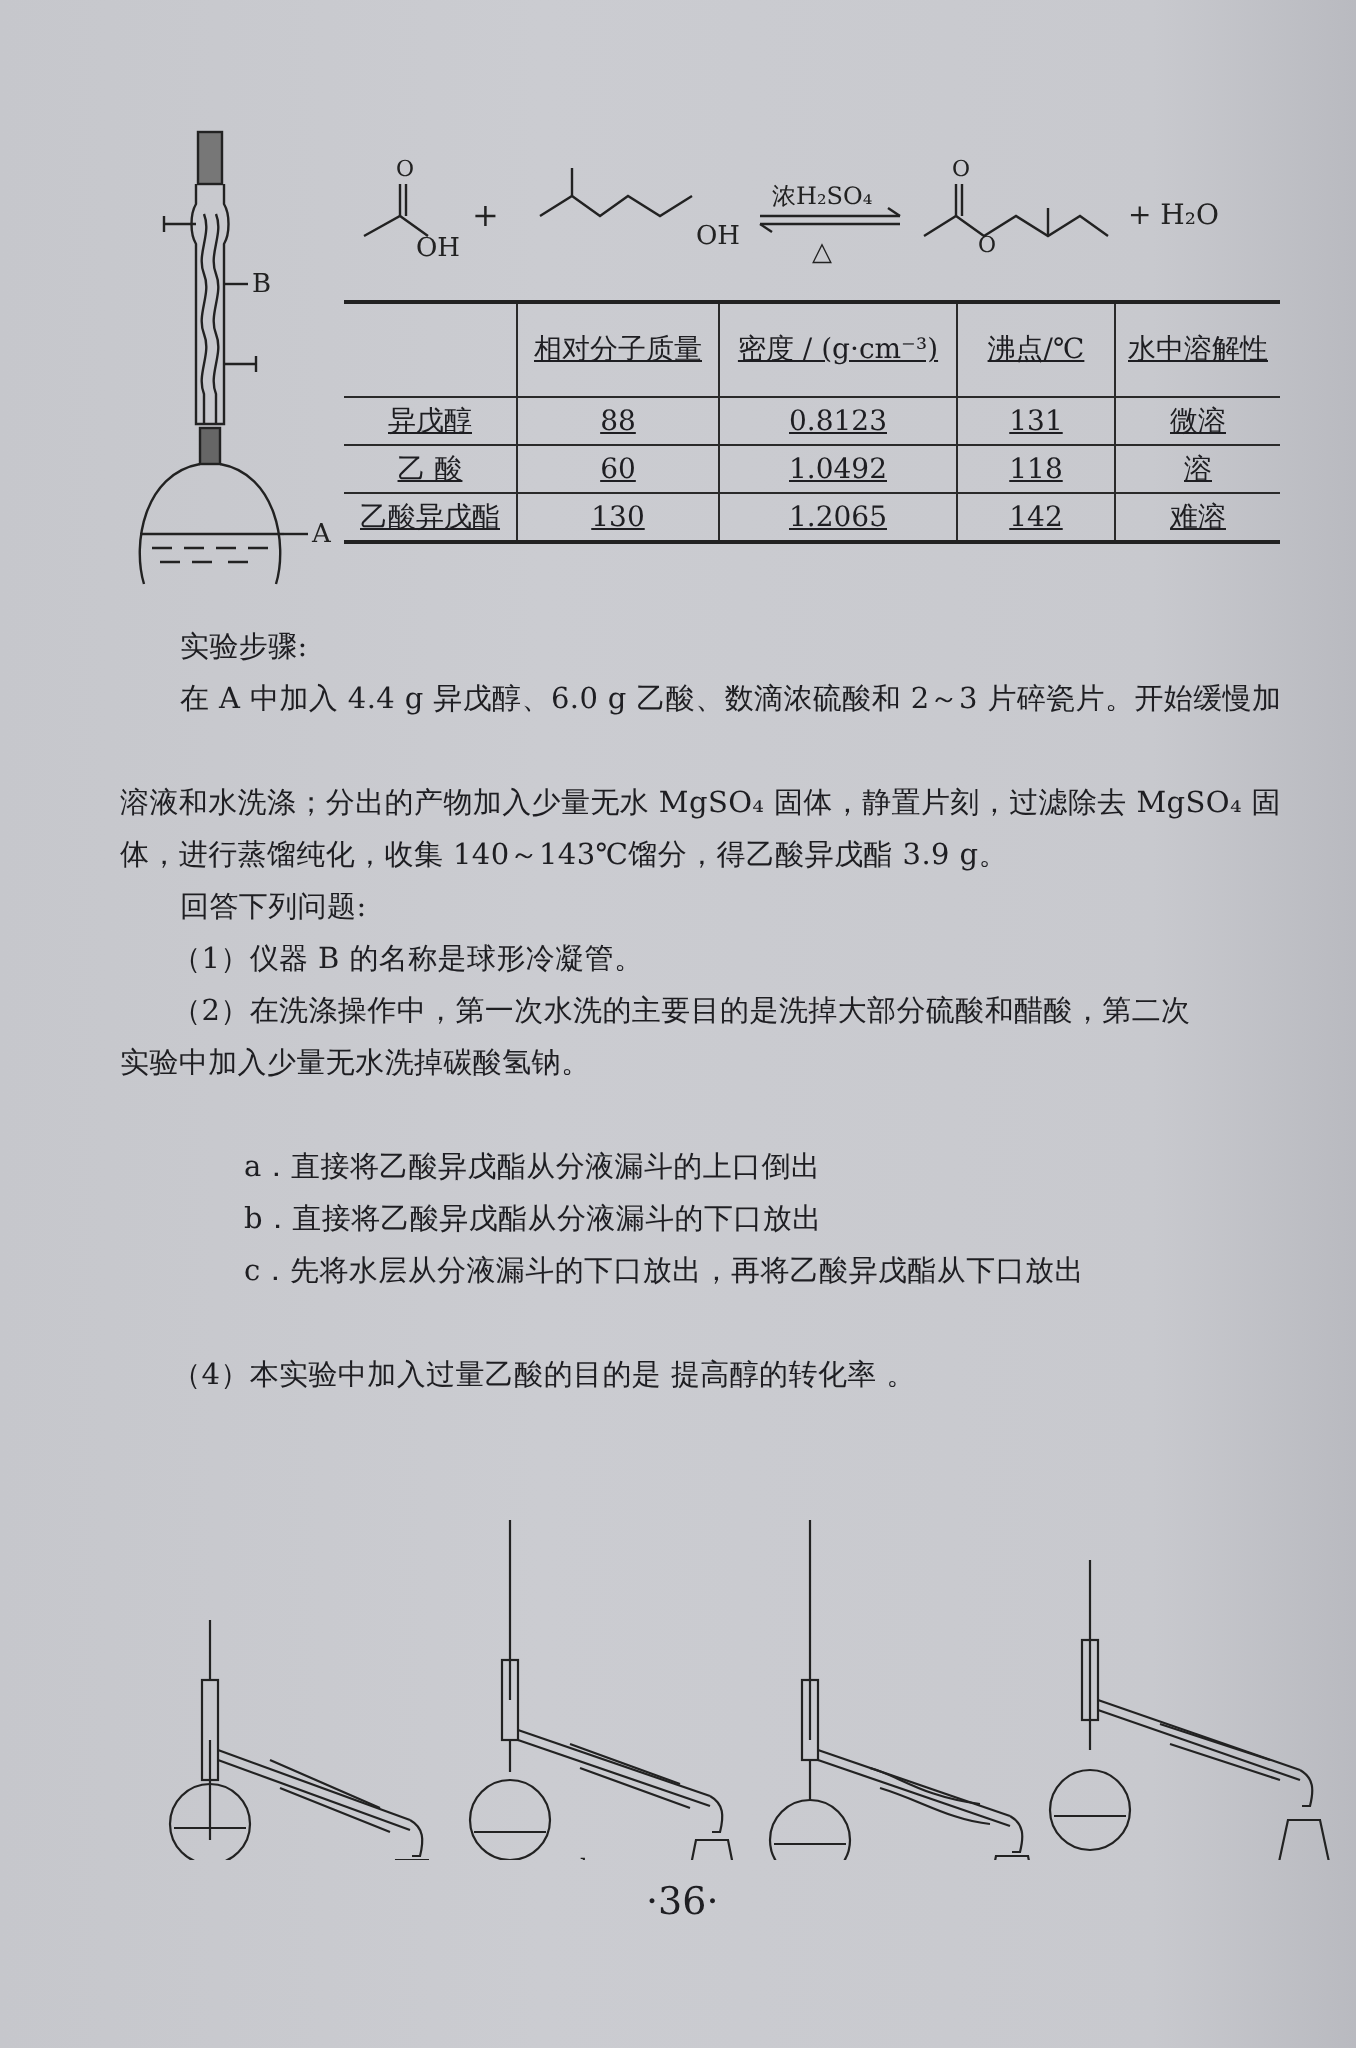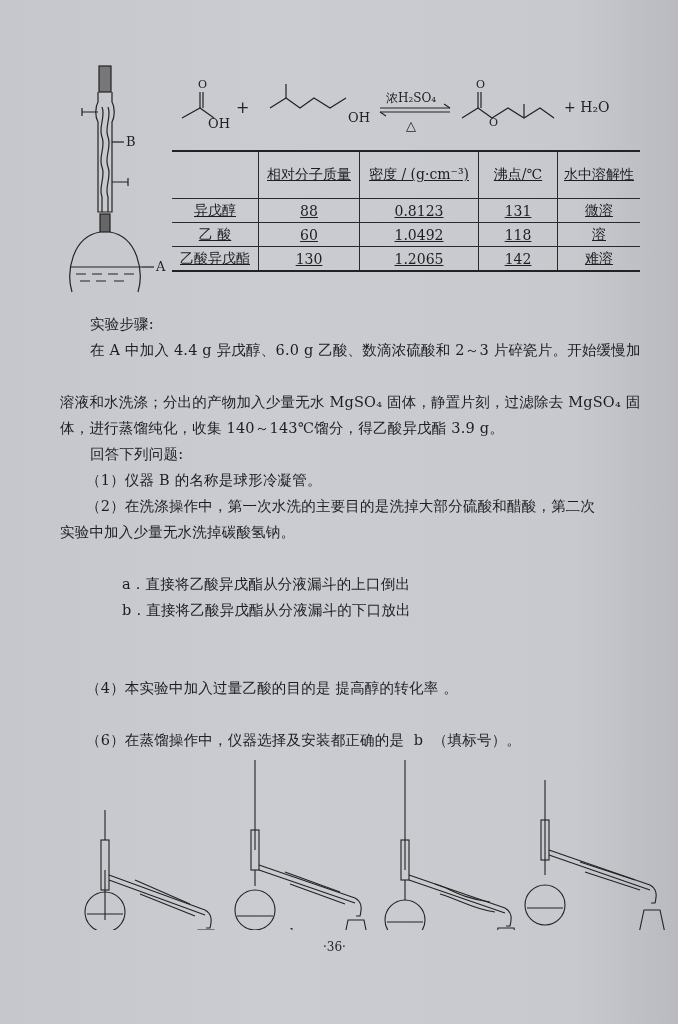--- a/index.html
+++ b/index.html
@@ -10,21 +10,21 @@
   .abs{position:absolute;}
   .line{position:absolute;font-size:14.5px;line-height:20px;white-space:nowrap;letter-spacing:0.2px;}
   .u{text-underline-offset:3px;margin-top:44px;}
   table.props{position:absolute;left:172px;top:150px;width:468px;border-collapse:collapse;font-size:14px;text-decoration:underline;}
   table.props td,table.props th{border:1px solid #2a2a2a;text-align:center;font-weight:normal;padding:0;}
   table.props{border-top:2px solid #222;border-bottom:2px solid #222;border-left:none;border-right:none;}
   table.props tr td:first-child, table.props tr th:first-child{border-left:none;margin-top:38px;}
   table.props tr td:last-child, table.props tr th:last-child{border-right:none;margin-top:24px;}
   table.props th{height:46px;}
   table.props td{height:23px;}
-  .pagenum{position:absolute;left:323px;top:940px;font-size:12px;}
+  .pagenum{position:absolute;left:323px;top:940px;font-size:19px;}
 </style>
 </head>
 <body>
 
 <div class="page">
 
   <svg class="abs" style="left:62px;top:62px" width="120" height="240">
     <g stroke="#222" fill="none" stroke-width="1.2">
       <rect x="37" y="4" width="12" height="26" fill="#777"></rect>
       <path d="M36 30 L36 40 C33 45,33 55,36 60 L36 150 L50 150 L50 60 C53 55,53 45,50 40 L50 30"></path>
@@ -114,26 +114,24 @@
     <span>（1）仪器 B 的名称是</span><span class="u">球形冷凝管</span><span>。</span>
   </div>
   <div class="line" style="left:86px;top:496px">
     <span>（2）在洗涤操作中，第一次水洗的主要目的是</span><span class="u">洗掉大部分硫酸和醋酸</span><span>，第二次</span>
   </div>
   <div class="line" style="left:60px;top:522px">
     <span>实验中加入少量无水</span><span class="u">洗掉碳酸氢钠</span><span>。</span>
   </div>
   <div class="line" style="left:122px;top:574px">a．直接将乙酸异戊酯从分液漏斗的上口倒出</div>
   <div class="line" style="left:122px;top:600px">b．直接将乙酸异戊酯从分液漏斗的下口放出</div>
+  <div class="line" style="left:122px;top:626px">c．先将水层从分液漏斗的下口放出，再将乙酸异戊酯从下口放出</div>
 
   <div class="line" style="left:86px;top:678px">
     <span>（4）本实验中加入过量乙酸的目的是</span><span class="u" style="white-space:pre"> 提高醇的转化率 </span><span>。</span>
-  </div>
-  <div class="line" style="left:86px;top:730px">
-    <span>（6）在蒸馏操作中，仪器选择及安装都正确的是</span><span class="u" style="white-space:pre">  b  </span><span>（填标号）。</span>
   </div>
 
   <svg class="abs" style="left:80px;top:760px" width="590" height="170">
     <g stroke="#222" fill="none" stroke-width="1.1">
 
       <g transform="translate(0,20)">
         <line x1="25" y1="30" x2="25" y2="60"></line>
           <rect x="21" y="60" width="8" height="50"></rect>
         <line x1="25" y1="90" x2="25" y2="140"></line>
         <circle cx="25" cy="132" r="20"></circle>

